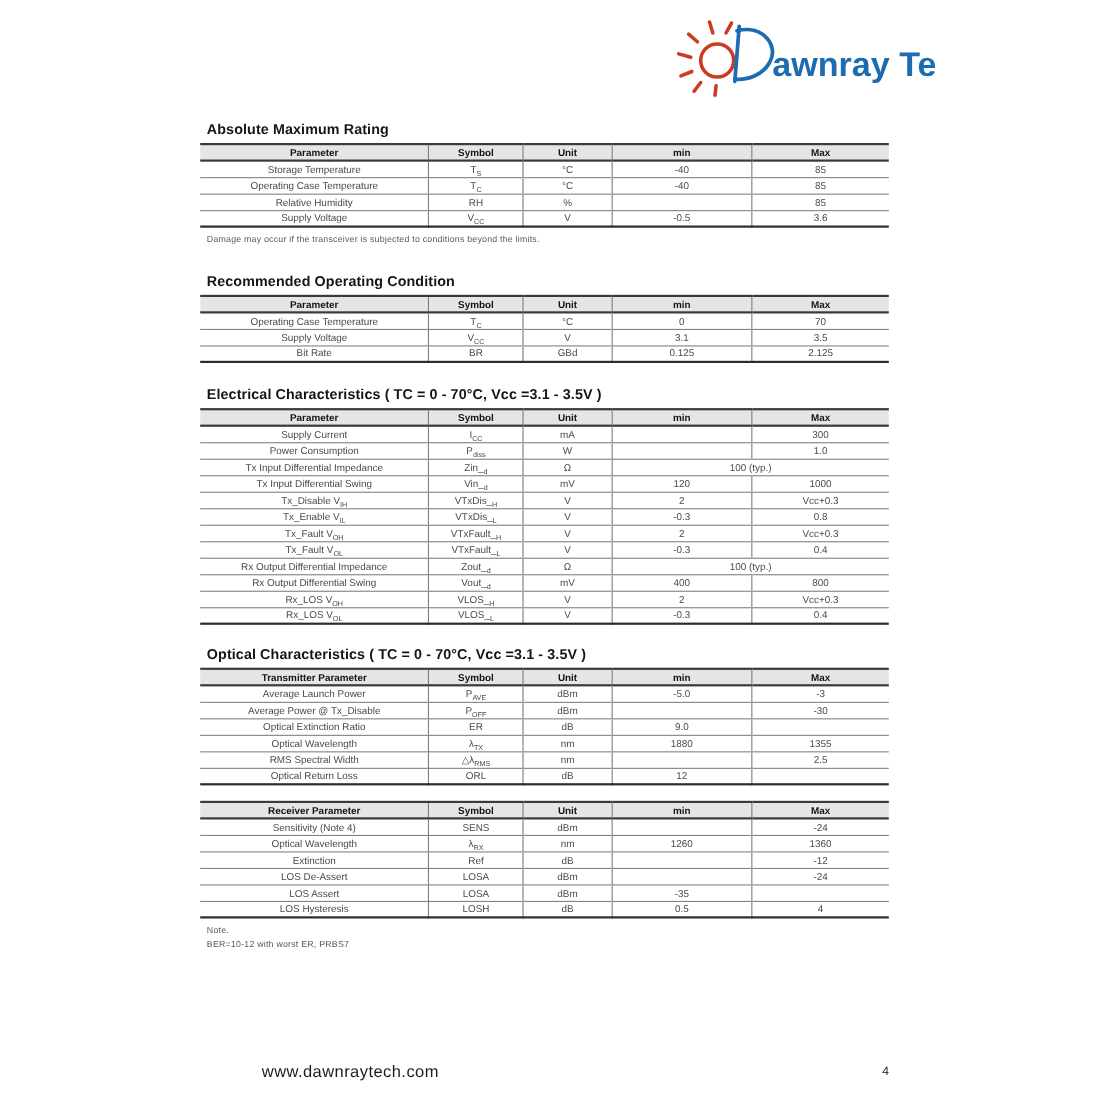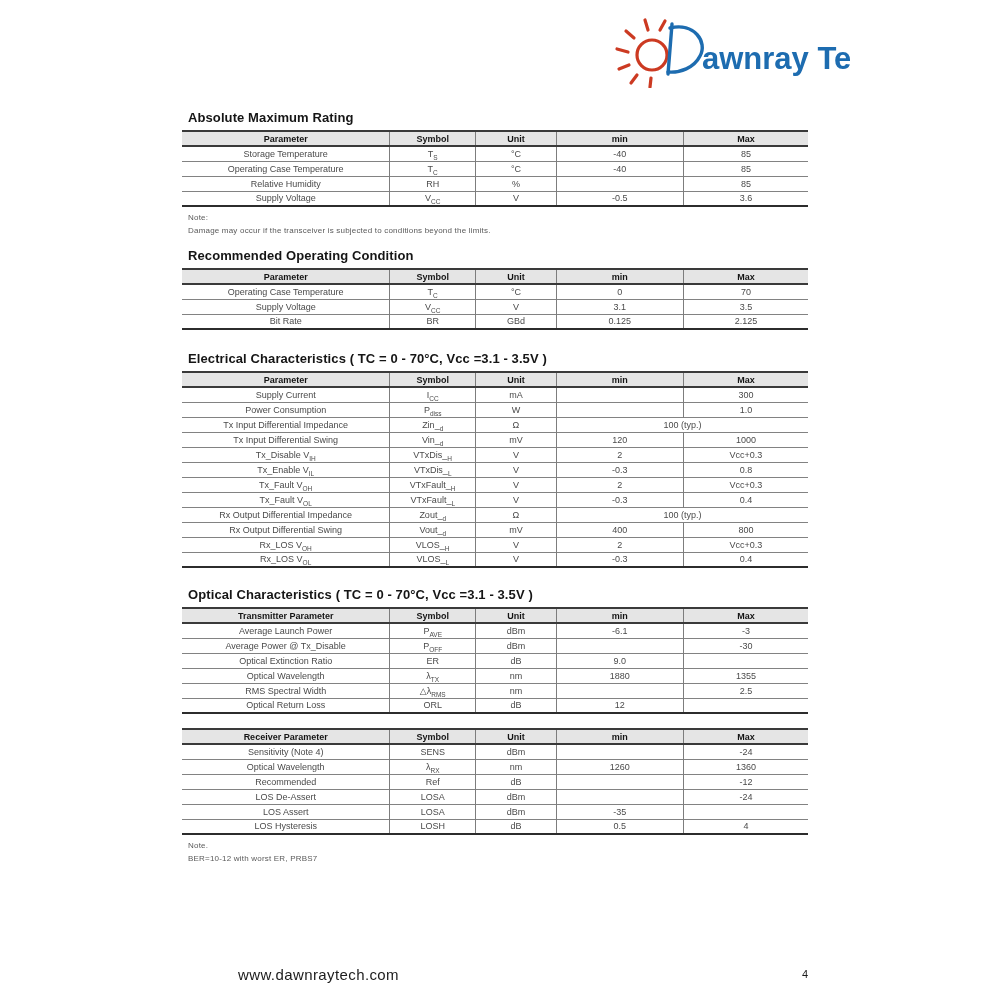--- a/index.html
+++ b/index.html
@@ -134,21 +134,20 @@
           <tr>
             <td>Supply Voltage</td>
             <td>V<sub>CC</sub></td>
             <td>V</td>
             <td>-0.5</td>
             <td>3.6</td>
           </tr>
         </tbody>
       </table>
     <div class="notes">
-      <div class="note-line">Note:</div>
       <div class="note-line">Damage may occur if the transceiver is subjected to conditions beyond the limits.</div>
     </div>
   </div>
 
   <div class="section sec-2">
     <div class="section-title">Recommended Operating Condition</div>
     <table class="spec">
         <colgroup>
           <col class="c0">
           <col class="c1">
@@ -314,21 +313,21 @@
             <th>Unit</th>
             <th>min</th>
             <th>Max</th>
           </tr>
         </thead>
         <tbody>
           <tr>
             <td>Average Launch Power</td>
             <td>P<sub>AVE</sub></td>
             <td>dBm</td>
-            <td>-6.1</td>
+            <td>-5.0</td>
             <td>-3</td>
           </tr>
           <tr>
             <td>Average Power @ Tx_Disable</td>
             <td>P<sub>OFF</sub></td>
             <td>dBm</td>
             <td>&nbsp;</td>
             <td>-30</td>
           </tr>
           <tr>
@@ -387,21 +386,21 @@
             <td>-24</td>
           </tr>
           <tr>
             <td>Optical Wavelength</td>
             <td>λ<sub>RX</sub></td>
             <td>nm</td>
             <td>1260</td>
             <td>1360</td>
           </tr>
           <tr>
-            <td>Recommended</td>
+            <td>Extinction</td>
             <td>Ref</td>
             <td>dB</td>
             <td>&nbsp;</td>
             <td>-12</td>
           </tr>
           <tr>
             <td>LOS De-Assert</td>
             <td>LOSA</td>
             <td>dBm</td>
             <td>&nbsp;</td>

